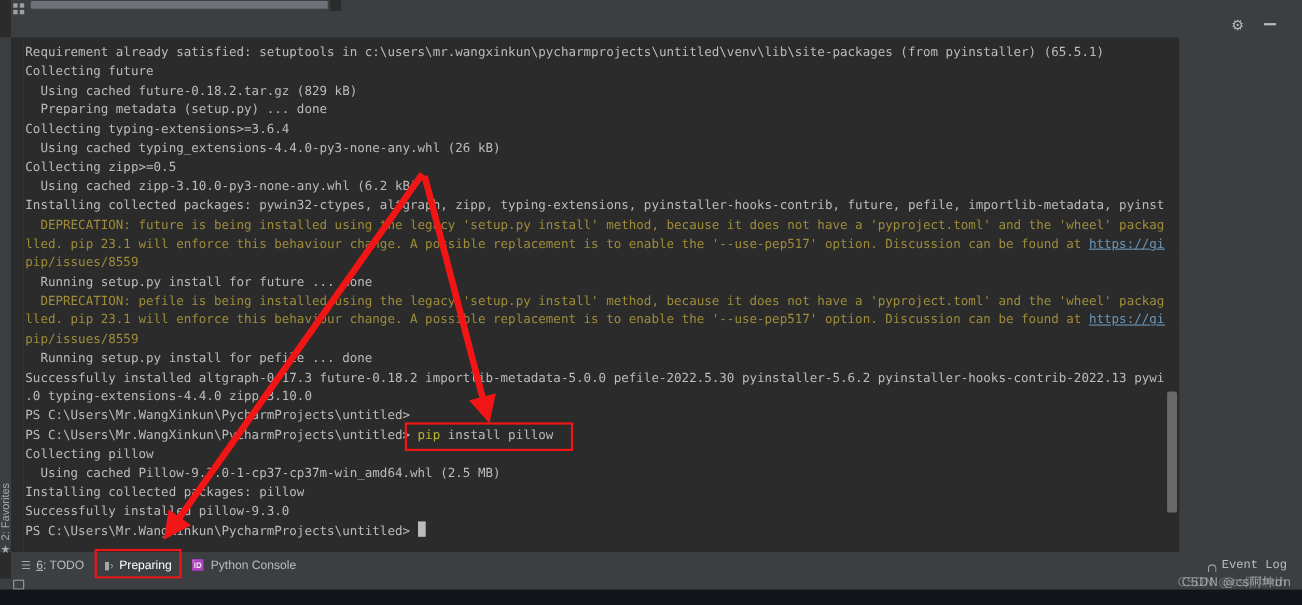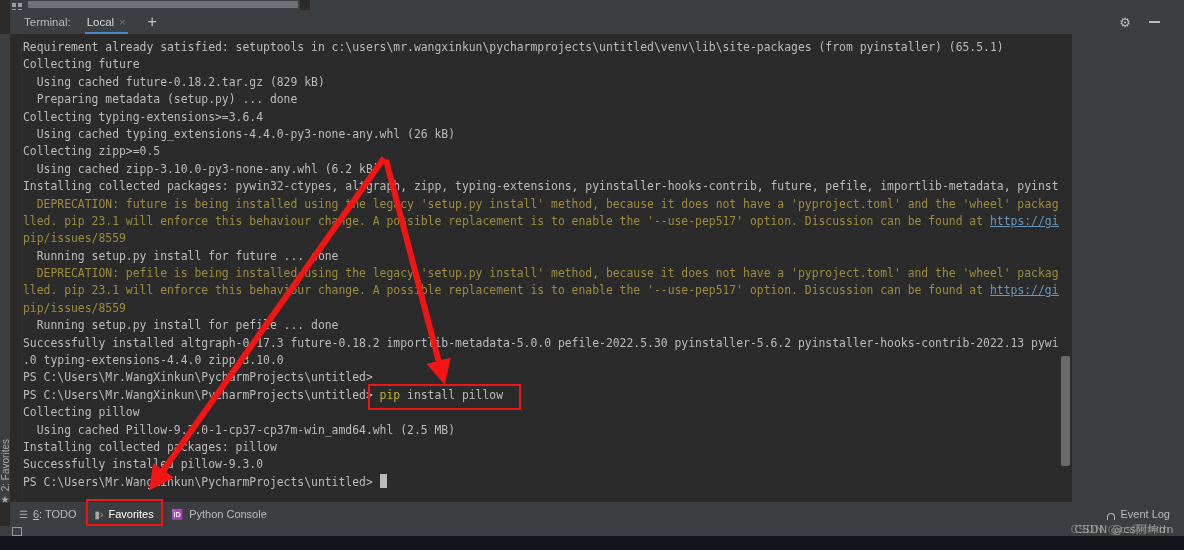--- a/index.html
+++ b/index.html
@@ -145,21 +145,21 @@
   }
   .sb-item .sb-ico { font-size: 10px; color: #a6a6a6; }
   .sb-underline-num { text-decoration: underline; }
   .sb-item.active .sb-txt { color: #ffffff; }
   .sb-box-highlight {
     position: absolute; left: 0; top: -3px; width: 100%; height: 27px;
     border: 2px solid #f01414; pointer-events: none;
   }
   .sb-right {
     margin-left: auto; display: flex; align-items: flex-end;
-    gap: 5px; padding-right: 14px; color: #bbbbbb; font-size: 11px;
+    gap: 5px; padding-right: 14px; color: #bbbbbb; font-size: 11px; font-family: Liberation Mono, monospace;
   }
   .bell {
     display: inline-block; width: 8px; height: 7px;
     border: 1.4px solid #b0b0b0;
     border-bottom: none;
     border-radius: 5px 5px 0 0;
   }
 
   
   .bottom-strip {
@@ -209,29 +209,20 @@
   <div class="ide-topbar"></div>
   <div class="editor-scroll-ghost"></div>
   <div class="editor-ghost-right"></div>
   <div class="tool-dots">
     <i></i>
       <i></i>
       <i></i>
       <i></i>
   </div>
 
-  <div class="term-header">
-    <span class="term-label">Terminal:</span>
-    <div class="tab-local">
-      <span class="tab-text">Local</span>
-      <span class="tab-close">×</span>
-      <span class="tab-underline"></span>
-    </div>
-    <span class="tab-add">+</span>
-  </div>
 
   <div class="header-right">
     <span class="hicon">⚙</span>
     <span class="hicon minus"></span>
   </div>
 
   <div class="left-strip">
     <div class="favorites-btn">
       <span class="vtext">2: Favorites</span>
       <span class="star">★</span>
@@ -246,21 +237,21 @@
     </div>
   </div>
 
   <div class="statusbar">
     <div class="sb-item">
       <span class="sb-ico">☰</span>
       <span class="sb-txt"><span class="sb-underline-num">6</span>: TODO</span>
     </div>
     <div class="sb-item active">
       <span class="sb-ico">▮›</span>
-      <span class="sb-txt">Favorites</span>
+      <span class="sb-txt">Preparing</span>
       <span class="sb-box-highlight"></span>
     </div>
     <div class="sb-item">
       <span class="sb-ico">🆔</span>
       <span class="sb-txt">Python Console</span>
     </div>
     <div class="sb-right">
       <span class="bell"></span>
       <span>Event Log</span>
     </div>

